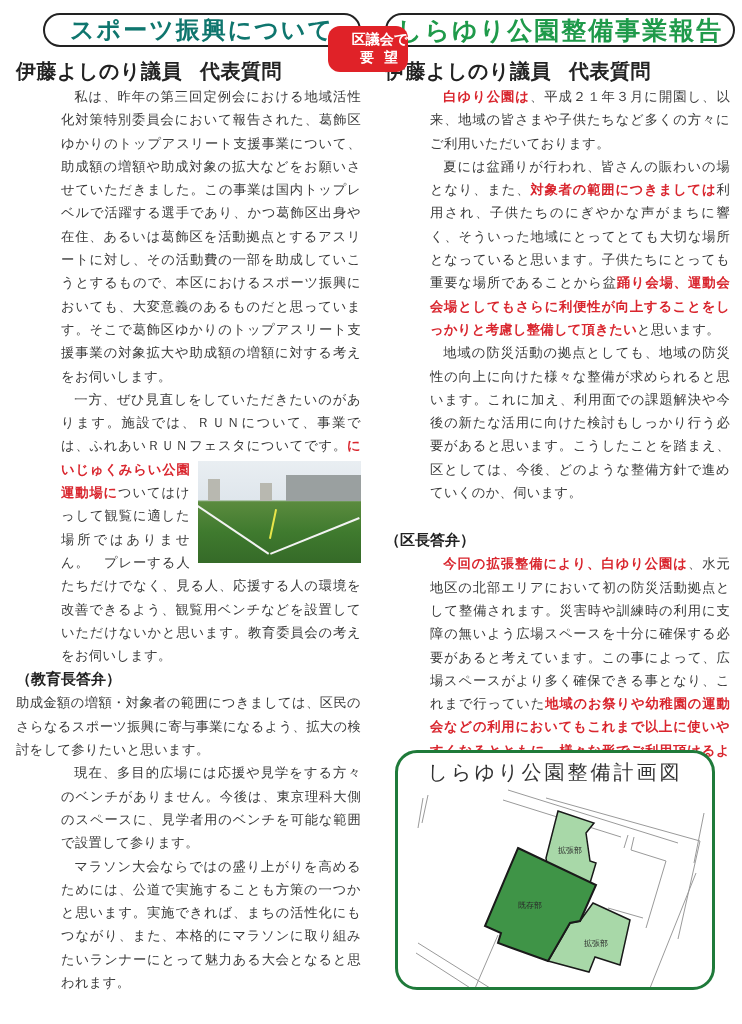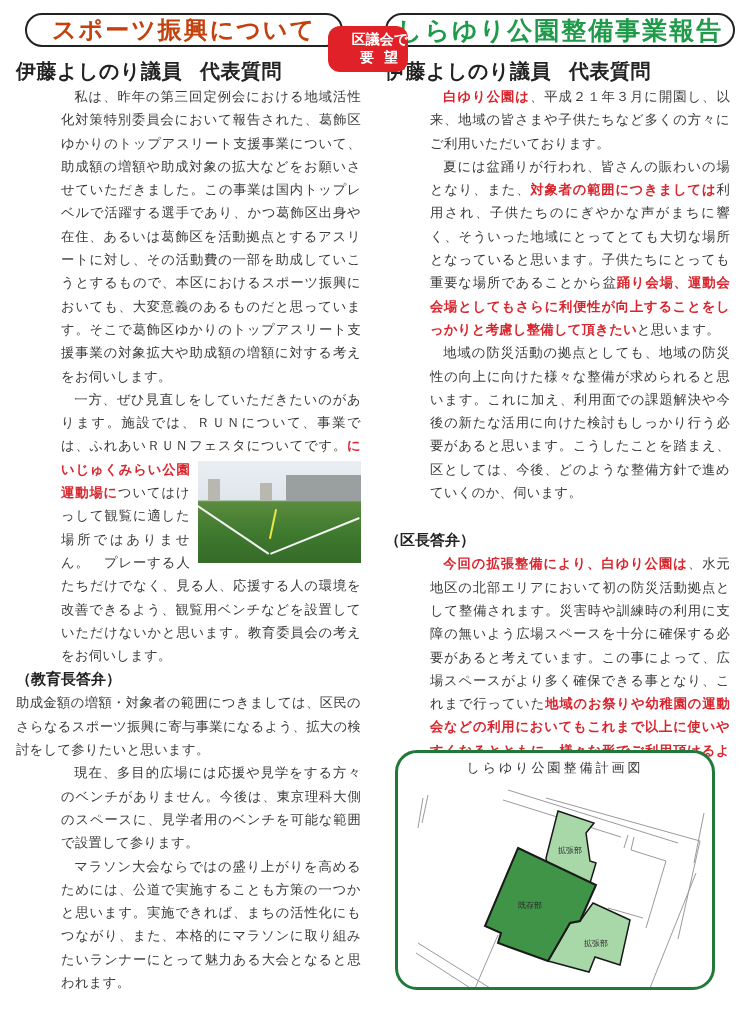--- a/index.html
+++ b/index.html
@@ -6,21 +6,21 @@
   html, body { width: 742px; height: 1024px; background: #ffffff; overflow: hidden; }
   body { position: relative; font-family: "DejaVu Serif", "Liberation Serif", serif; color: #333; }
 
   .title-pill {
     position: absolute; top: 13px; height: 34px;
     border: 2px solid #222; border-radius: 18px;
     display: flex; align-items: center; justify-content: center;
     font-family: "DejaVu Sans", "Liberation Sans", sans-serif;
     font-weight: bold; font-size: 24px; letter-spacing: 2px;
   }
-  #title-left { left: 25px; width: 318px; color: #c2410c; }
+  #title-left { left: 43px; width: 318px; color: #0f766e; }
   #title-right { left: 385px; width: 350px; color: #1f9a4a; font-size: 25px; justify-content: center; }
 
   #badge {
     position: absolute; left: 328px; top: 26px; width: 80px; height: 46px;
     background: #e02228; border-radius: 12px; color: #fff;
     font-family: "DejaVu Sans", "Liberation Sans", sans-serif; font-weight: bold;
     text-align: right; font-size: 14px; line-height: 18px; padding-top: 4px; z-index: 3;
   }
   #badge span { display: block; letter-spacing: 0px; }
   #badge .b2 { letter-spacing: 10px; padding-left: 24px; }
@@ -54,21 +54,21 @@
   #photo .bld { position: absolute; background: #b8b8b0; }
   #photo .line { position: absolute; height: 2px; background: #f3f3f3; transform-origin: 0 0; }
   #photo .flag { position: absolute; width: 2px; height: 30px; background: #e8e64a; left: 74px; top: 48px; transform: rotate(12deg); }
 
   #map-box {
     position: absolute; left: 395px; top: 750px; width: 320px; height: 240px;
     border: 3px solid #1f7a3a; border-radius: 22px; overflow: hidden; background: #fff;
   }
   #map-title {
     position: absolute; top: 6px; left: 0; width: 100%; text-align: center;
-    font-family: "DejaVu Sans", "Liberation Sans", sans-serif; font-size: 13px; letter-spacing: 3px; color: #333;
+    font-family: "DejaVu Sans", "Liberation Sans", sans-serif; font-size: 20px; letter-spacing: 3px; color: #333;
   }
   #map-svg { position: absolute; left: 0; top: 0; }
   .map-label { font-size: 8px; fill: #2a2a2a; font-family: "DejaVu Sans", "Liberation Sans", sans-serif; }
 </style>
 </head>
 <body>
 
 <div id="title-left" class="title-pill">
   <span>スポーツ振興について</span>
 </div>

